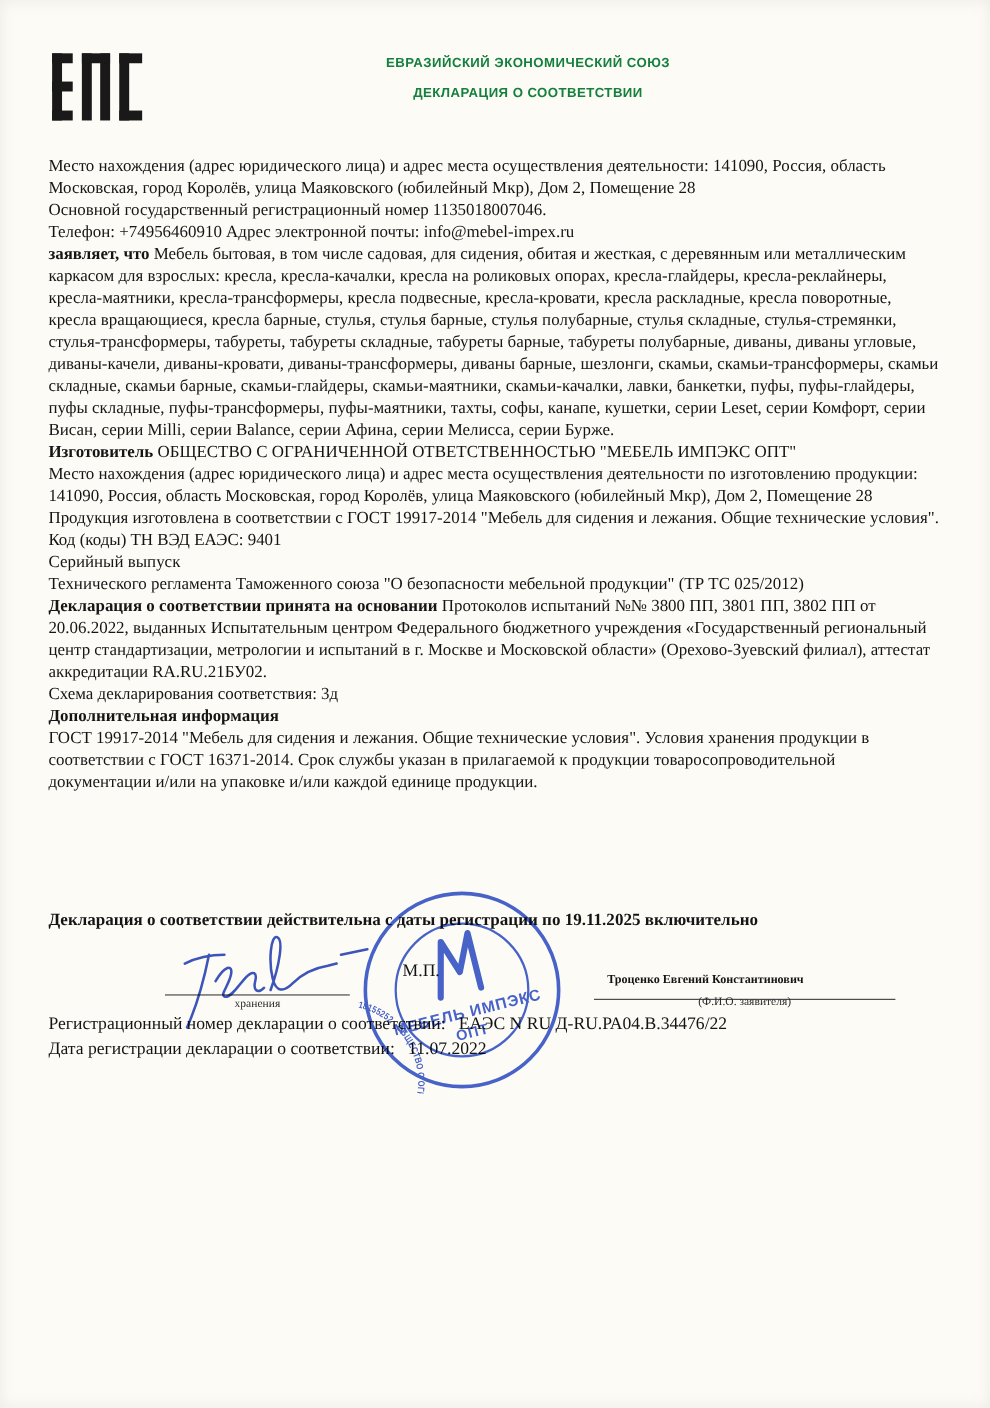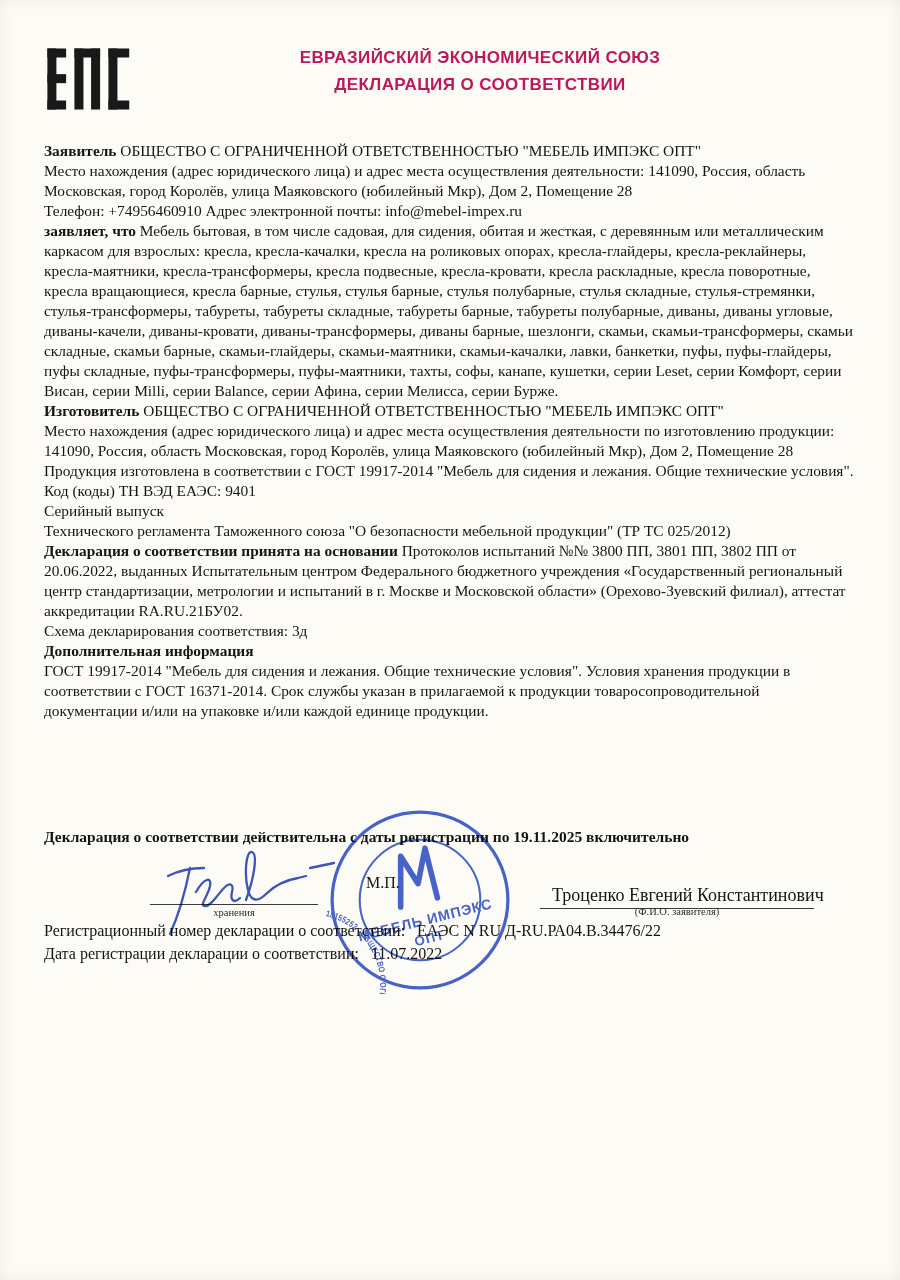--- a/index.html
+++ b/index.html
@@ -11,21 +11,21 @@
     box-shadow:inset 0 0 14px rgba(120,115,100,.12);
   }
   :root{ --ink:#141414; --blue:#2f4ec9; }
 
   
   .eac-logo{ position:absolute; left:46px; top:44px; width:86px; height:70px; }
   .eac-logo svg{ display:block; width:100%; height:100%; }
   .doc-title{
     position:absolute; left:120px; right:60px; top:44px; text-align:center;
     font-family:"Liberation Sans", sans-serif; font-weight:bold;
-    font-size:17px; line-height:27px; letter-spacing:.4px; color:#be185d;
+    font-size:12px; line-height:27px; letter-spacing:.4px; color:#15803d;
   }
 
   
   .body-text{
     position:absolute; left:44px; top:141px; width:812px;
     font-size:15.4px; line-height:20px; color:#151515;
   }
   .para{ margin:0; }
   .para b{ font-weight:bold; }
 
@@ -35,21 +35,21 @@
   }
 
   
   .signature{ position:absolute; left:146px; top:838px; z-index:6; mix-blend-mode:multiply; }
   .sig-underline{ position:absolute; left:150px; top:904px; width:168px; border-top:1.6px solid #3a3a3a; z-index:5;}
   .sig-caption{
     position:absolute; left:150px; top:907px; width:168px; text-align:center;
     font-size:10.5px; color:#2c2c2c; z-index:5;
   }
   .mp{ position:absolute; left:366px; top:874px; font-size:16px; z-index:6; }
-  .fio-name{ position:absolute; left:552px; top:885px; font-size:18px; z-index:6; }
+  .fio-name{ position:absolute; left:552px; top:885px; font-size:11px; z-index:6;font-weight:bold; }
   .fio-underline{ position:absolute; left:540px; top:908px; width:274px; border-top:1.6px solid #3a3a3a; z-index:6;}
   .fio-caption{
     position:absolute; left:540px; top:906px; width:274px; text-align:center;
     font-size:10.5px; color:#2c2c2c; z-index:6;
   }
 
   .reg-line{ position:absolute; left:44px; font-weight:normal; font-size:16px; z-index:4; }
   .reg1{ top:922px; }
   .reg2{ top:945px; }
   .reg-line .val{ margin-left:12px; }
@@ -98,22 +98,22 @@
       </g>
     </svg>
   </div>
 
   <div class="doc-title">
     <div>ЕВРАЗИЙСКИЙ ЭКОНОМИЧЕСКИЙ СОЮЗ</div>
     <div>ДЕКЛАРАЦИЯ О СООТВЕТСТВИИ</div>
   </div>
 
   <div class="body-text">
-      <div class="para"><b>Заявитель </b><span>ОБЩЕСТВО С ОГРАНИЧЕННОЙ ОТВЕТСТВЕННОСТЬЮ "МЕБЕЛЬ ИМПЭКС ОПТ"</span></div>
       <div class="para"><span>Место нахождения (адрес юридического лица) и адрес места осуществления деятельности: 141090, Россия, область Московская, город Королёв, улица Маяковского (юбилейный Мкр), Дом 2, Помещение 28</span></div>
+      <div class="para"><span>Основной государственный регистрационный номер 1135018007046.</span></div>
       <div class="para"><span>Телефон: +74956460910 Адрес электронной почты: info@mebel-impex.ru</span></div>
       <div class="para"><b>заявляет, что </b><span>Мебель бытовая, в том числе садовая, для сидения, обитая и жесткая, с деревянным или металлическим каркасом для взрослых: кресла, кресла-качалки, кресла на роликовых опорах, кресла-глайдеры, кресла-реклайнеры, кресла-маятники, кресла-трансформеры, кресла подвесные, кресла-кровати, кресла раскладные, кресла поворотные, кресла вращающиеся, кресла барные, стулья, стулья барные, стулья полубарные, стулья складные, стулья-стремянки, стулья-трансформеры, табуреты, табуреты складные, табуреты барные, табуреты полубарные, диваны, диваны угловые, диваны-качели, диваны-кровати, диваны-трансформеры, диваны барные, шезлонги, скамьи, скамьи-трансформеры, скамьи складные, скамьи барные, скамьи-глайдеры, скамьи-маятники, скамьи-качалки, лавки, банкетки, пуфы, пуфы-глайдеры, пуфы складные, пуфы-трансформеры, пуфы-маятники, тахты, софы, канапе, кушетки, серии Leset, серии Комфорт, серии Висан, серии Milli, серии Balance, серии Афина, серии Мелисса, серии Бурже.</span></div>
       <div class="para"><b>Изготовитель </b><span>ОБЩЕСТВО С ОГРАНИЧЕННОЙ ОТВЕТСТВЕННОСТЬЮ "МЕБЕЛЬ ИМПЭКС ОПТ"</span></div>
       <div class="para"><span>Место нахождения (адрес юридического лица) и адрес места осуществления деятельности по изготовлению продукции: 141090, Россия, область Московская, город Королёв, улица Маяковского (юбилейный Мкр), Дом 2, Помещение 28 Продукция изготовлена в соответствии с ГОСТ 19917-2014 "Мебель для сидения и лежания. Общие технические условия".</span></div>
       <div class="para"><span>Код (коды) ТН ВЭД ЕАЭС: 9401</span></div>
       <div class="para"><span>Серийный выпуск</span></div>
       <div class="para"><span>Технического регламента Таможенного союза "О безопасности мебельной продукции" (ТР ТС 025/2012)</span></div>
       <div class="para"><b>Декларация о соответствии принята на основании </b><span>Протоколов испытаний №№ 3800 ПП, 3801 ПП, 3802 ПП от 20.06.2022, выданных Испытательным центром Федерального бюджетного учреждения «Государственный региональный центр стандартизации, метрологии и испытаний в г. Москве и Московской области» (Орехово-Зуевский филиал), аттестат аккредитации RA.RU.21БУ02.</span></div>
       <div class="para"><span>Схема декларирования соответствия: 3д</span></div>
       <div class="para"><b>Дополнительная информация</b></div>

